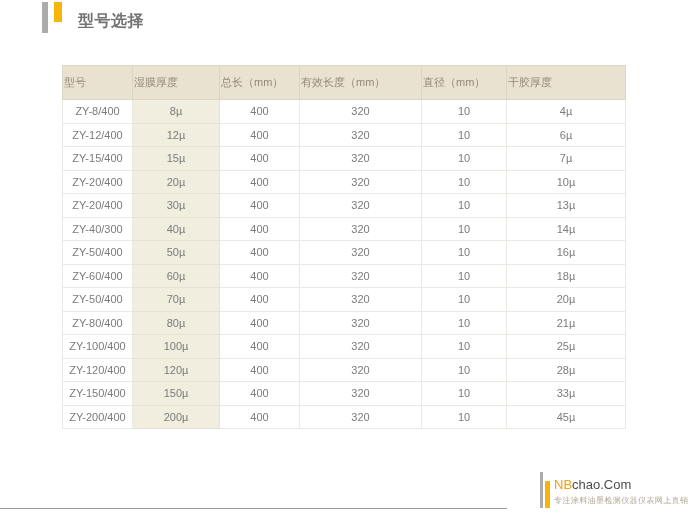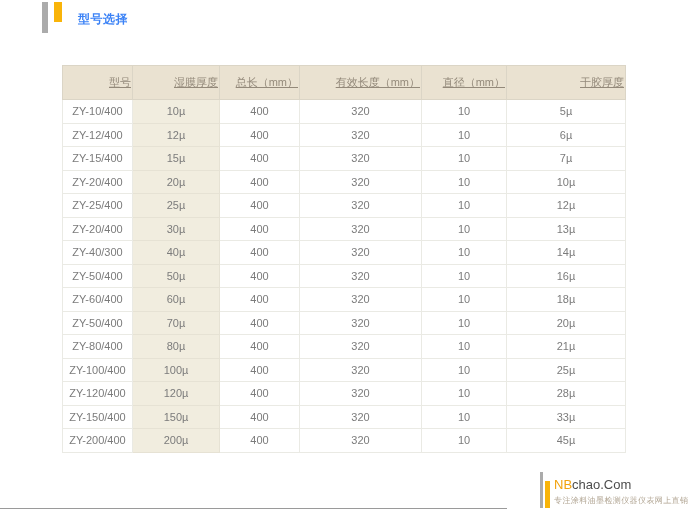--- a/index.html
+++ b/index.html
@@ -10,29 +10,29 @@
     --brand-orange:#F2A20D;
   }
   html,body{margin:0;padding:0;}
   body{
     width:700px;height:525px;position:relative;background:#ffffff;
     font-family:"Liberation Sans","DejaVu Sans",sans-serif;
     overflow:hidden;
   }
   .title-bar-gray{position:absolute;left:42px;top:2px;width:6px;height:31px;background:var(--accent-gray);}
   .title-bar-yellow{position:absolute;left:54px;top:2px;width:8px;height:20px;background:var(--accent);}
-  .section-title{position:absolute;left:78px;top:11px;font-size:12px;font-weight:bold;color:#3b82f6;letter-spacing:0.5px;}
+  .section-title{position:absolute;left:78px;top:11px;font-size:16px;font-weight:bold;color:#737373;letter-spacing:0.5px;}
 
   table.spec-table{
     position:absolute;left:62px;top:65px;width:563px;
     border-collapse:collapse;table-layout:fixed;font-size:11px;
   }
   table.spec-table th{
     height:31px;background:var(--header-bg);color:#93897A;font-weight:normal;
-    border:1px solid #DBD5C6;text-align:right;text-decoration:underline;
+    border:1px solid #DBD5C6;text-align:left;
   }
   table.spec-table td{
     height:20.5px;color:#7B7B7B;text-align:center;background:#ffffff;
     border:1px solid #EAEAE4;
   }
   table.spec-table td.hl{background:var(--hl-bg);border-color:#E6E2D4;}
 
   .footer-line{position:absolute;left:0;top:508px;width:507px;height:1px;background:#9A9A9A;}
   .logo-bar-gray{position:absolute;left:540px;top:472px;width:3px;height:36px;background:var(--accent-gray);}
   .logo-bar-yellow{position:absolute;left:545px;top:481px;width:5px;height:27px;background:var(--accent);}
@@ -61,26 +61,26 @@
         <th>型号</th>
         <th>湿膜厚度</th>
         <th>总长（mm）</th>
         <th>有效长度（mm）</th>
         <th>直径（mm）</th>
         <th>干胶厚度</th>
       </tr>
   </thead>
   <tbody id="table-body">
       <tr>
-        <td>ZY-10/400</td>
-        <td class="hl">10µ</td>
+        <td>ZY-8/400</td>
+        <td class="hl">8µ</td>
         <td>400</td>
         <td>320</td>
         <td>10</td>
-        <td>5µ</td>
+        <td>4µ</td>
       </tr>
       <tr>
         <td>ZY-12/400</td>
         <td class="hl">12µ</td>
         <td>400</td>
         <td>320</td>
         <td>10</td>
         <td>6µ</td>
       </tr>
       <tr>
@@ -91,28 +91,20 @@
         <td>10</td>
         <td>7µ</td>
       </tr>
       <tr>
         <td>ZY-20/400</td>
         <td class="hl">20µ</td>
         <td>400</td>
         <td>320</td>
         <td>10</td>
         <td>10µ</td>
-      </tr>
-      <tr>
-        <td>ZY-25/400</td>
-        <td class="hl">25µ</td>
-        <td>400</td>
-        <td>320</td>
-        <td>10</td>
-        <td>12µ</td>
       </tr>
       <tr>
         <td>ZY-20/400</td>
         <td class="hl">30µ</td>
         <td>400</td>
         <td>320</td>
         <td>10</td>
         <td>13µ</td>
       </tr>
       <tr>

